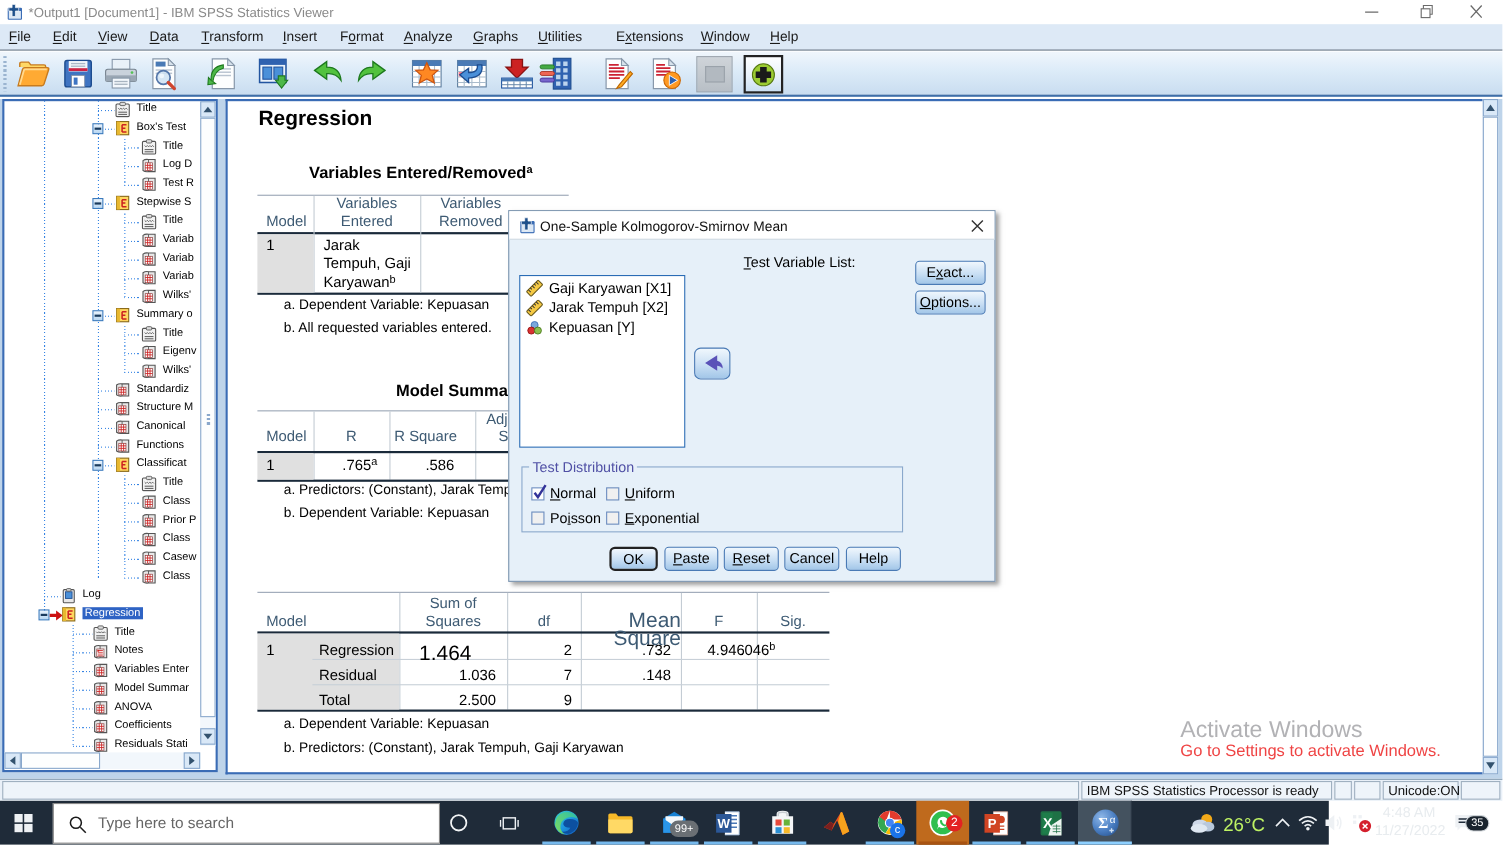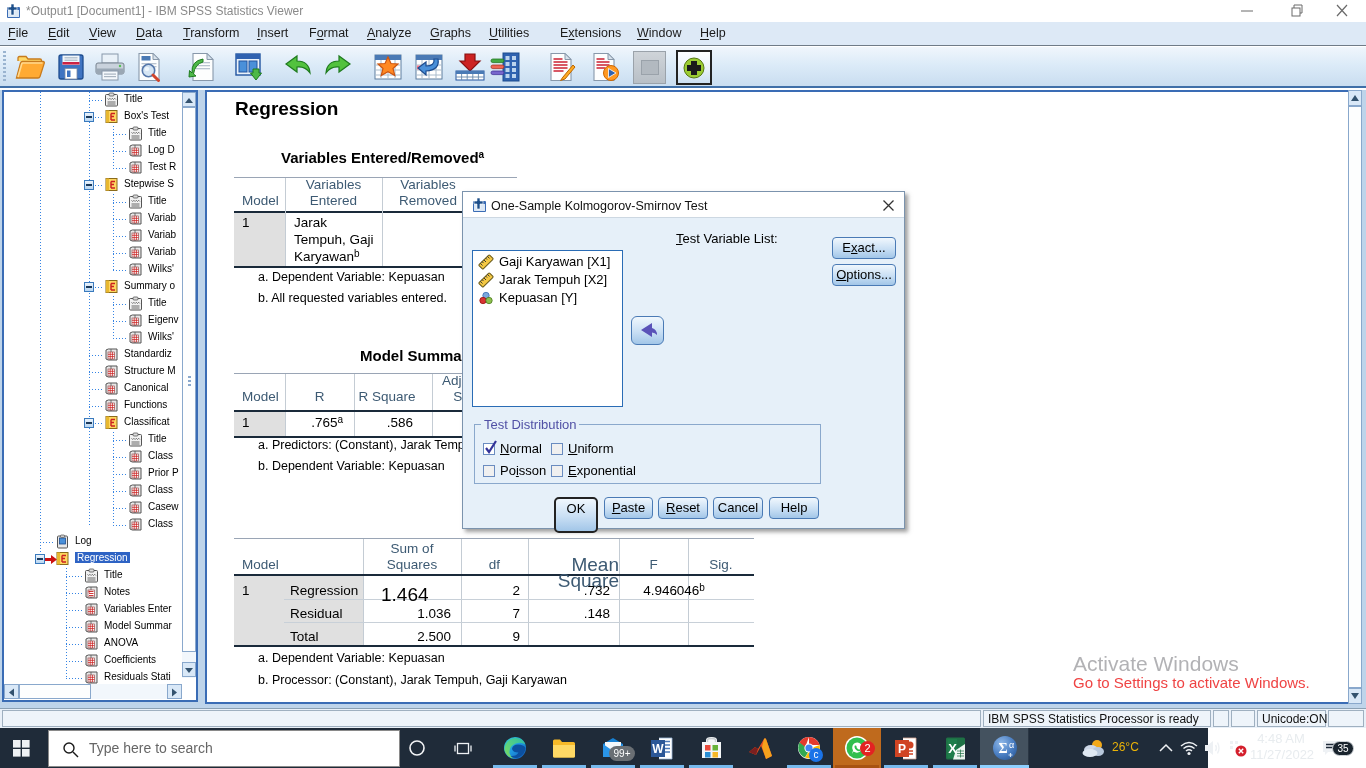--- a/index.html
+++ b/index.html
@@ -612,42 +612,42 @@
   <div class="in" style="left:400px;top:491px;width:70px;font-size:13.5px;line-height:16px;text-align:right">4.946</div>
   <div class="in" style="left:466px;top:491px;width:70px;font-size:13.5px;line-height:16px;">.046<sup style="font-size:10px">b</sup></div>
   <div class="in" style="left:83px;top:514px;font-size:13.5px;line-height:16px">Residual</div>
   <div class="in" style="left:174px;top:514px;width:70px;font-size:13.5px;line-height:16px;text-align:right">1.036</div>
   <div class="in" style="left:273px;top:514px;width:40px;font-size:13.5px;line-height:16px;text-align:right">7</div>
   <div class="in" style="left:333px;top:514px;width:70px;font-size:13.5px;line-height:16px;text-align:right">.148</div>
   <div class="in" style="left:83px;top:537px;font-size:13.5px;line-height:16px">Total</div>
   <div class="in" style="left:174px;top:537px;width:70px;font-size:13.5px;line-height:16px;text-align:right">2.500</div>
   <div class="in" style="left:273px;top:537px;width:40px;font-size:13.5px;line-height:16px;text-align:right">9</div>
   <div class="in" style="left:51px;top:558px;font-size:12.5px;line-height:17px">a. Dependent Variable: Kepuasan</div>
-  <div class="in" style="left:51px;top:580px;font-size:12.5px;line-height:17px">b. Processor: (Constant), Jarak Tempuh, Gaji Karyawan</div>
+  <div class="in" style="left:51px;top:580px;font-size:12.5px;line-height:17px">b. Predictors: (Constant), Jarak Tempuh, Gaji Karyawan</div>
   <div class="in" style="left:866px;top:560px;font-size:21px;line-height:24px;color:#b2b2b5">Activate Windows</div>
   <div class="in" style="left:866px;top:582px;font-size:15px;line-height:18px;color:#ef4444">Go to Settings to activate Windows.</div>
 </div>
 
 <div class="sbtrack abs" style="left:1348px;top:90px;width:14px;height:614px"></div>
 <div class="sbbtn abs" style="left:1348px;top:90px;width:14px;height:16px"><svg width="12" height="14">
         <path d="M6 4 L10 10 L2 10 Z" fill="#33526e"></path>
       </svg></div>
 <div class="sbthumb abs" style="left:1348px;top:106px;width:14px;height:582px"></div>
 <div class="sbbtn abs" style="left:1348px;top:688px;width:14px;height:16px"><svg width="12" height="14">
         <path d="M6 10 L10 4 L2 4 Z" fill="#33526e"></path>
       </svg></div>
 
 <div class="abs" id="dialog">
   <div id="dlgtitle">
     <svg class="abs" style="left:9px;top:5px" width="16" height="16" viewBox="0 0 16 16">
       <rect x="1" y="4" width="13" height="11" rx="1" fill="#3a6cb5"></rect>
       <rect x="2" y="7" width="11" height="7" fill="#dce8f5"></rect>
       <path d="M5 1 L8 1 L8 4 L11 4 L11 7 L8 7 L8 12 L5 12 L5 7 L2 7 L2 4 L5 4 Z" fill="#1d4f8a" stroke="#fff" stroke-width="0.6"></path>
     </svg>
-    <span>One-Sample Kolmogorov-Smirnov Test</span>
+    <span>One-Sample Kolmogorov-Smirnov Mean</span>
     <svg class="abs" style="left:419px;top:7px" width="13" height="13">
           <path d="M1.5 1.5 L11.5 11.5 M11.5 1.5 L1.5 11.5" stroke="#333" stroke-width="1.3"></path>
         </svg>
   </div>
 
   <div class="lbox" style="left:9px;top:58px;width:151px;height:157px">
     <svg class="abs" style="left:5px;top:3px" width="16" height="16">
           <use href="#i-ruler"></use>
         </svg>
     <div class="dlbl" style="left:26px;top:3px">Gaji Karyawan [X1]</div>
@@ -680,21 +680,21 @@
         </svg>
   </div>
   <div class="dlbl" style="left:37px;top:249px"><u>N</u>ormal</div>
   <div class="cb" style="left:88px;top:251px;background:#f0f0f0"></div>
   <div class="dlbl" style="left:105px;top:249px"><u>U</u>niform</div>
   <div class="cb" style="left:20px;top:273px;background:#f0f0f0"></div>
   <div class="dlbl" style="left:37px;top:271px">Po<u>i</u>sson</div>
   <div class="cb" style="left:88px;top:273px;background:#f0f0f0"></div>
   <div class="dlbl" style="left:105px;top:271px"><u>E</u>xponential</div>
 
-  <div class="dbtn" style="left:91px;top:305px;width:44px;height:36px;line-height:19px;border:2px solid #222;border-radius:5px">OK</div>
+  <div class="dbtn" style="left:91px;top:305px;width:44px;height:22px;line-height:19px;border:2px solid #222;border-radius:5px">OK</div>
   <div class="dbtn" style="left:141px;top:305px;width:49px;height:22px;line-height:20px"><u>P</u>aste</div>
   <div class="dbtn" style="left:195px;top:305px;width:50px;height:22px;line-height:20px"><u>R</u>eset</div>
   <div class="dbtn" style="left:250px;top:305px;width:50px;height:22px;line-height:20px">Cancel</div>
   <div class="dbtn" style="left:306px;top:305px;width:50px;height:22px;line-height:20px">Help</div>
 </div>
 
 <div class="abs" id="statusbar">
   <div class="sbox" style="left:2px; width:979px;"></div>
   <div class="sbox" style="left:983px; width:228px; padding:1px 4px;">IBM SPSS Statistics Processor is ready</div>
   <div class="sbox" style="left:1213px; width:16px;"></div>
@@ -860,21 +860,21 @@
     </svg>
     <div class="underln" style="left:0;width:49px;background:#8ed0ff"></div>
   </div>
 
   <svg class="abs" style="left:1082px;top:8px" width="24" height="24" viewBox="0 0 24 24">
     <circle cx="15" cy="9" r="5" fill="#f2a919"></circle>
     <ellipse cx="9" cy="14" rx="7" ry="5" fill="#cdd8e8"></ellipse>
     <ellipse cx="16" cy="15.5" rx="6" ry="4.5" fill="#b8c8dc"></ellipse>
     <ellipse cx="8" cy="17" rx="7.5" ry="4" fill="#dfe8f2"></ellipse>
   </svg>
-  <div class="trtxt" style="left:1112px;top:12px;font-size:12px;color:#eab308">26°C</div>
+  <div class="trtxt" style="left:1112px;top:12px;font-size:17px;color:#bef264">26°C</div>
   <svg class="abs" style="left:1158px;top:15px" width="16" height="10">
         <path d="M2 8 L8 2 L14 8" fill="none" stroke="#eef1f4" stroke-width="1.5"></path>
       </svg>
   <svg class="abs" style="left:1180px;top:12px" width="18" height="16" viewBox="0 0 18 16">
     <path d="M1 6 Q9 -1 17 6 M3.5 8.5 Q9 4 14.5 8.5 M6 11 Q9 8.5 12 11" fill="none" stroke="#eef1f4" stroke-width="1.5"></path>
     <circle cx="9" cy="13.5" r="1.6" fill="#eef1f4"></circle>
   </svg>
   <svg class="abs" style="left:1204px;top:11px" width="19" height="18" viewBox="0 0 19 18">
     <path d="M1 6 L4 6 L9 2 L9 16 L4 12 L1 12 Z" fill="#eef1f4"></path>
     <path d="M11.5 6 Q13.5 9 11.5 12 M13.5 3.5 Q16.5 9 13.5 14.5" fill="none" stroke="#eef1f4" stroke-width="1.4"></path>

